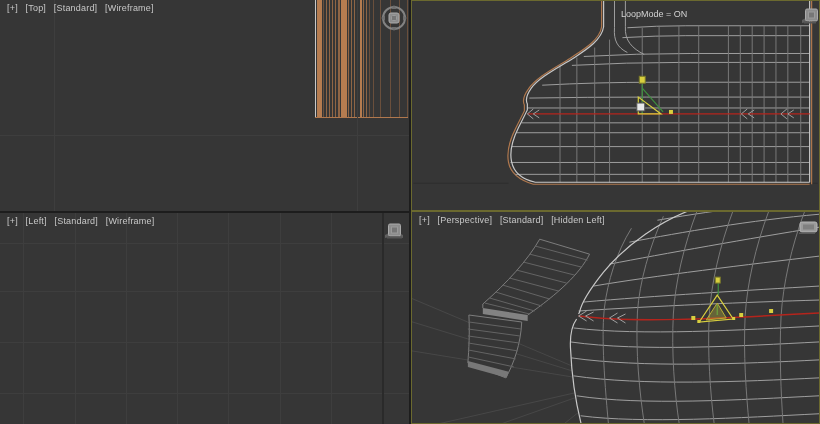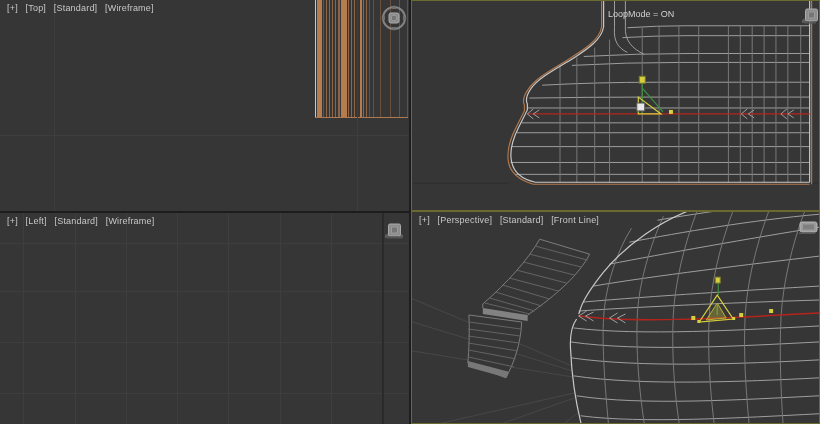--- a/index.html
+++ b/index.html
@@ -172,21 +172,21 @@
         <path class="w2" d="M377,109 L371,114 L377,119 M384,110 L378,114 L384,118"></path>
 
         <g>
           <path class="gg" d="M231,114 V84 M231,88 L252,112"></path>
           <path d="M227,97 L227,114 L250,114 Z" class="gy" fill="var(--gizmo-yellow)" fill-opacity="0.45"></path>
           <rect x="228" y="76" width="6" height="7" class="gyf" stroke="#7a7a2a"></rect>
           <rect x="225.5" y="103" width="8" height="8" fill="#e8e8e8" stroke="#555"></rect>
           <rect x="258" y="110" width="4" height="4" class="gyf"></rect>
         </g>
       </svg>
-      <div class="overlay-text" style="left:173px;top:8px;padding-left:23px;">LoopMode = ON</div>
+      <div class="overlay-text" style="left:186px;top:8px;padding-left:23px;">LoopMode = ON</div>
       <svg style="position:absolute;left:388px;top:6px;z-index:25;" width="22" height="20" viewBox="0 0 22 20">
         <polygon points="2,13 6,11 6,15 2,16" class="vcflap"></polygon>
         <rect x="5.5" y="2" width="12" height="12" rx="1.5" class="vcmain"></rect>
         <rect x="8.5" y="5" width="6" height="6" class="vcinner"></rect>
         <rect x="4" y="14.5" width="12" height="2" fill="#555555"></rect>
       </svg>
     </div>
 
     <div id="right-divider"></div>
 
@@ -247,21 +247,21 @@
           <path d="M306,91 L295,108 L315,106 Z" stroke="#b9b134" fill="var(--gizmo-yellow)" fill-opacity="0.3"></path>
           <rect x="304" y="65" width="5" height="6" class="gyf" stroke="#7a7a2a"></rect>
           <rect x="286" y="108" width="3" height="3" class="gyf"></rect>
           <rect x="321" y="105" width="3" height="3" class="gyf"></rect>
         </g>
       </svg>
       <div class="vp-label">
         <span>[+]</span>
         <span>[Perspective]</span>
         <span>[Standard]</span>
-        <span>[Front Line]</span>
+        <span>[Hidden Left]</span>
       </div>
       <svg style="position:absolute;left:386px;top:8px;z-index:25;" width="21" height="16" viewBox="0 0 21 16">
         <rect x="2" y="2" width="17" height="10" rx="2" fill="#9b9b9b" stroke="#b5b5b5"></rect>
         <rect x="5" y="4.5" width="11" height="5" fill="#808080"></rect>
         <rect x="1" y="12.5" width="16" height="1.5" fill="#5a5a5a"></rect>
       </svg>
     </div>
   </div>
 </div>
 

